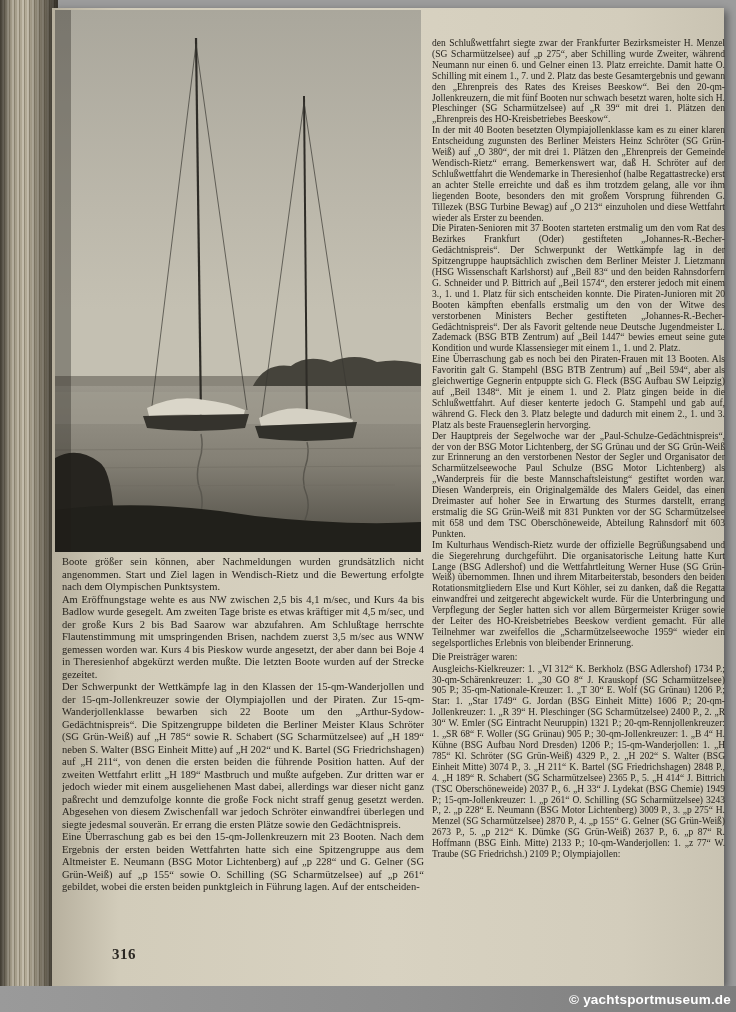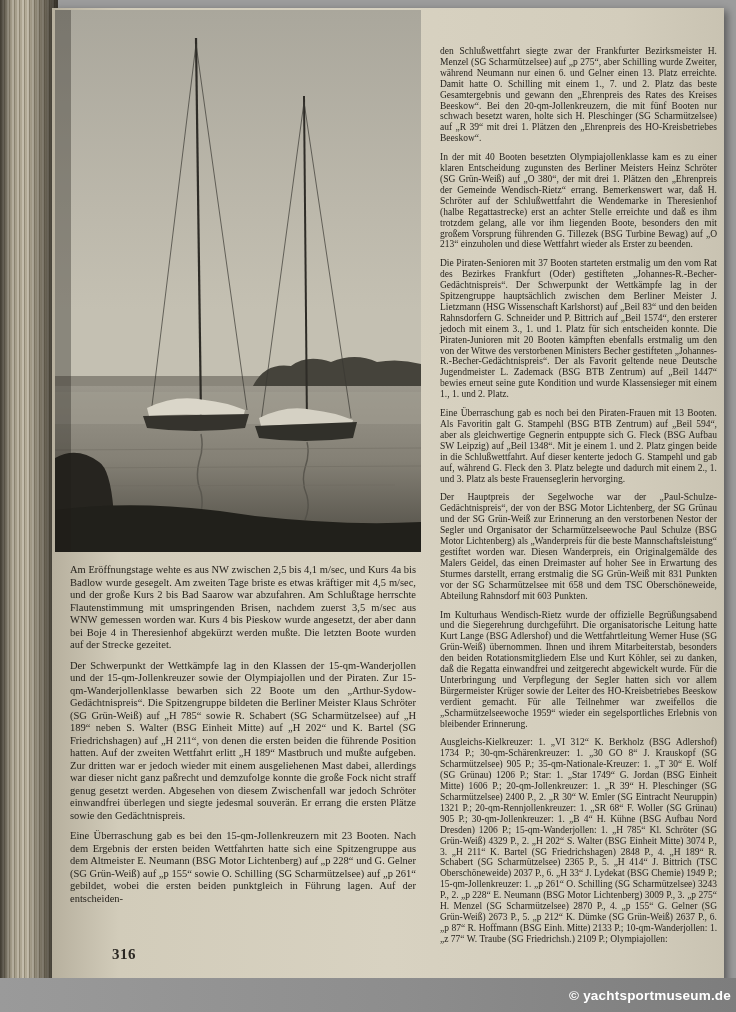--- a/index.html
+++ b/index.html
@@ -11,29 +11,29 @@
       linear-gradient(90deg, rgba(35,31,24,.80) 0%, rgba(90,84,70,.20) 20%, rgba(60,54,44,0) 45%, rgba(35,30,22,.50) 78%, rgba(15,12,8,.78) 100%),
       repeating-linear-gradient(90deg,#b3ab97 0 2px,#c8c1b0 2px 4px,#948c78 4px 5px);}
   .page{position:absolute;left:52px;top:8px;width:672px;height:978px;
     background:linear-gradient(90deg,#b7b09e 0%,#d2ccba 10%,#d8d2c1 50%,#d3cdbc 85%,#c9c3b2 100%);
     box-shadow:3px 3px 8px rgba(0,0,0,.45);}
   .photo{position:absolute;left:3px;top:2px;width:366px;height:542px;margin:0;
     box-shadow:inset 0 0 18px rgba(30,28,22,.35);}
   .photo svg{display:block;width:100%;height:100%;}
   .col{position:absolute;color:#26231d;text-align:justify;overflow:hidden;
     hyphens:auto;-webkit-hyphens:auto;}
-  .col p{margin:8px;}
+  .col p{margin:0;}
   .col-left{left:10px;top:548px;width:362px;height:400px;font-size:10.5px;line-height:12.5px;}
   .col-right{left:380px;top:30px;width:293px;height:910px;font-size:9.5px;line-height:10.9px;}
   .prize-intro{margin-top:3px !important;}
   .prize-list{margin-top:1px !important;}
   .prize-list b{font-weight:normal;}
   .page-number{position:absolute;left:60px;top:938px;font-size:15px;font-weight:bold;
     letter-spacing:.5px;color:#2a2722;}
-  .footer-strip{position:absolute;left:0;bottom:0;width:736px;height:34px;
+  .footer-strip{position:absolute;left:0;bottom:0;width:736px;height:26px;
     background:linear-gradient(90deg,#9a9a9a 0%,#8d8d8d 55%,#7d7d7d 100%);
     display:flex;align-items:center;justify-content:flex-end;padding:0;box-sizing:border-box;}
   .watermark{font-family:"Liberation Sans", sans-serif;font-weight:bold;font-size:13.5px;
     color:#ffffff;margin-right:5px;letter-spacing:.2px;}
 </style>
 </head>
 <body>
 
 <div class="scan">
 
@@ -79,32 +79,34 @@
           <line x1="20" y1="458" x2="366" y2="456"></line>
           <line x1="0" y1="476" x2="340" y2="475"></line>
         </g>
         <path d="M0,448 Q22,436 44,452 Q60,462 60,542 L0,542 Z" fill="#26241f"></path>
         <path d="M0,500 Q90,488 200,506 Q290,516 366,512 L366,542 L0,542 Z" fill="#21201b"></path>
         <rect width="16" height="542" fill="#1f1d18" opacity="0.35"></rect>
       </svg>
     </figure>
 
     <div class="col col-left" lang="de">
+      <p>Boote größer sein können, aber Nachmeldungen wurden grundsätzlich nicht angenommen. Start und Ziel lagen in Wendisch-Rietz und die Bewertung erfolgte nach dem Olympischen Punktsystem.</p>
       <p>Am Eröffnungstage wehte es aus NW zwischen 2,5 bis 4,1 m/sec, und Kurs 4a bis Badlow wurde gesegelt. Am zweiten Tage briste es etwas kräftiger mit 4,5 m/sec, und der große Kurs 2 bis Bad Saarow war abzufahren. Am Schlußtage herrschte Flautenstimmung mit umspringenden Brisen, nachdem zuerst 3,5 m/sec aus WNW gemessen worden war. Kurs 4 bis Pieskow wurde angesetzt, der aber dann bei Boje 4 in Theresienhof abgekürzt werden mußte. Die letzten Boote wurden auf der Strecke gezeitet.</p>
       <p>Der Schwerpunkt der Wettkämpfe lag in den Klassen der 15-qm-Wanderjollen und der 15-qm-Jollenkreuzer sowie der Olympiajollen und der Piraten. Zur 15-qm-Wanderjollenklasse bewarben sich 22 Boote um den „Arthur-Sydow-Gedächtnispreis“. Die Spitzengruppe bildeten die Berliner Meister Klaus Schröter (SG Grün-Weiß) auf „H 785“ sowie R. Schabert (SG Scharmützelsee) auf „H 189“ neben S. Walter (BSG Einheit Mitte) auf „H 202“ und K. Bartel (SG Friedrichshagen) auf „H 211“, von denen die ersten beiden die führende Position hatten. Auf der zweiten Wettfahrt erlitt „H 189“ Mastbruch und mußte aufgeben. Zur dritten war er jedoch wieder mit einem ausgeliehenen Mast dabei, allerdings war dieser nicht ganz paßrecht und demzufolge konnte die große Fock nicht straff genug gesetzt werden. Abgesehen von diesem Zwischenfall war jedoch Schröter einwandfrei überlegen und siegte jedesmal souverän. Er errang die ersten Plätze sowie den Gedächtnispreis.</p>
       <p>Eine Überraschung gab es bei den 15-qm-Jollenkreuzern mit 23 Booten. Nach dem Ergebnis der ersten beiden Wettfahrten hatte sich eine Spitzengruppe aus dem Altmeister E. Neumann (BSG Motor Lichtenberg) auf „p 228“ und G. Gelner (SG Grün-Weiß) auf „p 155“ sowie O. Schilling (SG Scharmützelsee) auf „p 261“ gebildet, wobei die ersten beiden punktgleich in Führung lagen. Auf der entscheiden-</p>
     </div>
 
     <div class="col col-right" lang="de">
       <p>den Schlußwettfahrt siegte zwar der Frankfurter Bezirksmeister H. Menzel (SG Scharmützelsee) auf „p 275“, aber Schilling wurde Zweiter, während Neumann nur einen 6. und Gelner einen 13. Platz erreichte. Damit hatte O. Schilling mit einem 1., 7. und 2. Platz das beste Gesamtergebnis und gewann den „Ehrenpreis des Rates des Kreises Beeskow“. Bei den 20-qm-Jollenkreuzern, die mit fünf Booten nur schwach besetzt waren, holte sich H. Pleschinger (SG Scharmützelsee) auf „R 39“ mit drei 1. Plätzen den „Ehrenpreis des HO-Kreisbetriebes Beeskow“.</p>
       <p>In der mit 40 Booten besetzten Olympiajollenklasse kam es zu einer klaren Entscheidung zugunsten des Berliner Meisters Heinz Schröter (SG Grün-Weiß) auf „O 380“, der mit drei 1. Plätzen den „Ehrenpreis der Gemeinde Wendisch-Rietz“ errang. Bemerkenswert war, daß H. Schröter auf der Schlußwettfahrt die Wendemarke in Theresienhof (halbe Regattastrecke) erst an achter Stelle erreichte und daß es ihm trotzdem gelang, alle vor ihm liegenden Boote, besonders den mit großem Vorsprung führenden G. Tillezek (BSG Turbine Bewag) auf „O 213“ einzuholen und diese Wettfahrt wieder als Erster zu beenden.</p>
       <p>Die Piraten-Senioren mit 37 Booten starteten erstmalig um den vom Rat des Bezirkes Frankfurt (Oder) gestifteten „Johannes-R.-Becher-Gedächtnispreis“. Der Schwerpunkt der Wettkämpfe lag in der Spitzengruppe hauptsächlich zwischen dem Berliner Meister J. Lietzmann (HSG Wissenschaft Karlshorst) auf „Beil 83“ und den beiden Rahnsdorfern G. Schneider und P. Bittrich auf „Beil 1574“, den ersterer jedoch mit einem 3., 1. und 1. Platz für sich entscheiden konnte. Die Piraten-Junioren mit 20 Booten kämpften ebenfalls erstmalig um den von der Witwe des verstorbenen Ministers Becher gestifteten „Johannes-R.-Becher-Gedächtnispreis“. Der als Favorit geltende neue Deutsche Jugendmeister L. Zademack (BSG BTB Zentrum) auf „Beil 1447“ bewies erneut seine gute Kondition und wurde Klassensieger mit einem 1., 1. und 2. Platz.</p>
       <p>Eine Überraschung gab es noch bei den Piraten-Frauen mit 13 Booten. Als Favoritin galt G. Stampehl (BSG BTB Zentrum) auf „Beil 594“, aber als gleichwertige Gegnerin entpuppte sich G. Fleck (BSG Aufbau SW Leipzig) auf „Beil 1348“. Mit je einem 1. und 2. Platz gingen beide in die Schlußwettfahrt. Auf dieser kenterte jedoch G. Stampehl und gab auf, während G. Fleck den 3. Platz belegte und dadurch mit einem 2., 1. und 3. Platz als beste Frauenseglerin hervorging.</p>
       <p>Der Hauptpreis der Segelwoche war der „Paul-Schulze-Gedächtnispreis“, der von der BSG Motor Lichtenberg, der SG Grünau und der SG Grün-Weiß zur Erinnerung an den verstorbenen Nestor der Segler und Organisator der Scharmützelseewoche Paul Schulze (BSG Motor Lichtenberg) als „Wanderpreis für die beste Mannschaftsleistung“ gestiftet worden war. Diesen Wanderpreis, ein Originalgemälde des Malers Geidel, das einen Dreimaster auf hoher See in Erwartung des Sturmes darstellt, errang erstmalig die SG Grün-Weiß mit 831 Punkten vor der SG Scharmützelsee mit 658 und dem TSC Oberschöneweide, Abteilung Rahnsdorf mit 603 Punkten.</p>
       <p>Im Kulturhaus Wendisch-Rietz wurde der offizielle Begrüßungsabend und die Siegerehrung durchgeführt. Die organisatorische Leitung hatte Kurt Lange (BSG Adlershof) und die Wettfahrtleitung Werner Huse (SG Grün-Weiß) übernommen. Ihnen und ihrem Mitarbeiterstab, besonders den beiden Rotationsmitgliedern Else und Kurt Köhler, sei zu danken, daß die Regatta einwandfrei und zeitgerecht abgewickelt wurde. Für die Unterbringung und Verpflegung der Segler hatten sich vor allem Bürgermeister Krüger sowie der Leiter des HO-Kreisbetriebes Beeskow verdient gemacht. Für alle Teilnehmer war zweifellos die „Scharmützelseewoche 1959“ wieder ein segelsportliches Erlebnis von bleibender Erinnerung.</p>
+      <p class="prize-intro">Die Preisträger waren:</p>
       <p class="prize-list"><b>Ausgleichs-Kielkreuzer: </b><span>1. „VI 312“ K. Berkholz (BSG Adlershof) 1734 P.; </span><b>30-qm-Schärenkreuzer: </b><span>1. „30 GO 8“ J. Krauskopf (SG Scharmützelsee) 905 P.; </span><b>35-qm-Nationale-Kreuzer: </b><span>1. „T 30“ E. Wolf (SG Grünau) 1206 P.; </span><b>Star: </b><span>1. „Star 1749“ G. Jordan (BSG Einheit Mitte) 1606 P.; </span><b>20-qm-Jollenkreuzer: </b><span>1. „R 39“ H. Pleschinger (SG Scharmützelsee) 2400 P., 2. „R 30“ W. Emler (SG Eintracht Neuruppin) 1321 P.; </span><b>20-qm-Rennjollenkreuzer: </b><span>1. „SR 68“ F. Woller (SG Grünau) 905 P.; </span><b>30-qm-Jollenkreuzer: </b><span>1. „B 4“ H. Kühne (BSG Aufbau Nord Dresden) 1206 P.; </span><b>15-qm-Wanderjollen: </b><span>1. „H 785“ Kl. Schröter (SG Grün-Weiß) 4329 P., 2. „H 202“ S. Walter (BSG Einheit Mitte) 3074 P., 3. „H 211“ K. Bartel (SG Friedrichshagen) 2848 P., 4. „H 189“ R. Schabert (SG Scharmützelsee) 2365 P., 5. „H 414“ J. Bittrich (TSC Oberschöneweide) 2037 P., 6. „H 33“ J. Lydekat (BSG Chemie) 1949 P.; </span><b>15-qm-Jollenkreuzer: </b><span>1. „p 261“ O. Schilling (SG Scharmützelsee) 3243 P., 2. „p 228“ E. Neumann (BSG Motor Lichtenberg) 3009 P., 3. „p 275“ H. Menzel (SG Scharmützelsee) 2870 P., 4. „p 155“ G. Gelner (SG Grün-Weiß) 2673 P., 5. „p 212“ K. Dümke (SG Grün-Weiß) 2637 P., 6. „p 87“ R. Hoffmann (BSG Einh. Mitte) 2133 P.; </span><b>10-qm-Wanderjollen: </b><span>1. „z 77“ W. Traube (SG Friedrichsh.) 2109 P.; </span><b>Olympiajollen:</b></p>
     </div>
 
     <div class="page-number">316</div>
   </div>
 
   <div class="footer-strip">
     <span class="watermark">© yachtsportmuseum.de</span>
   </div>
 

